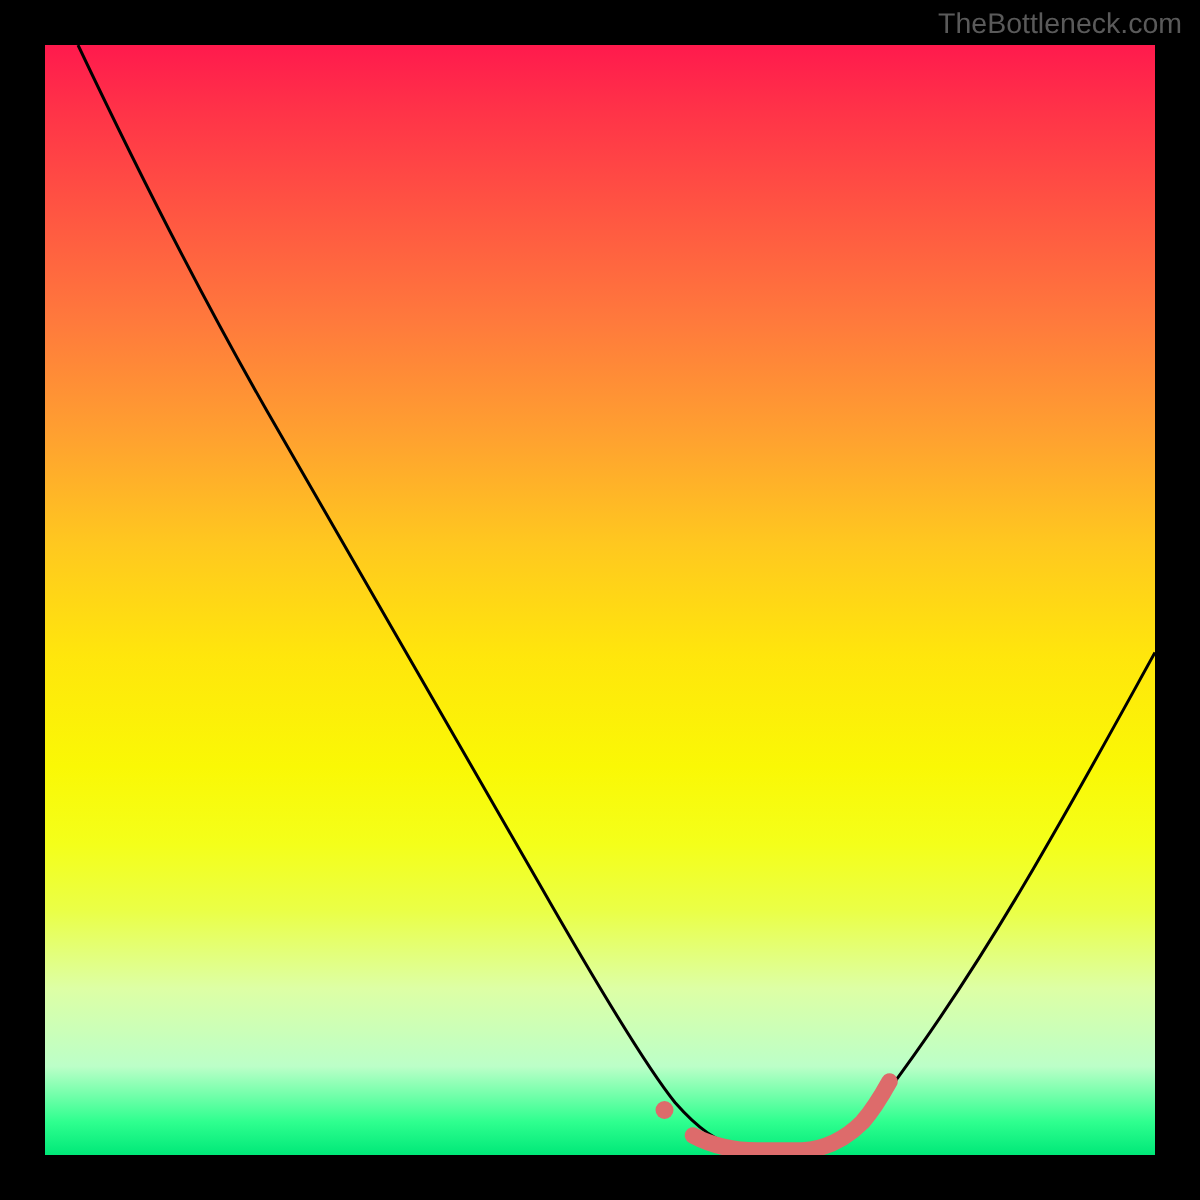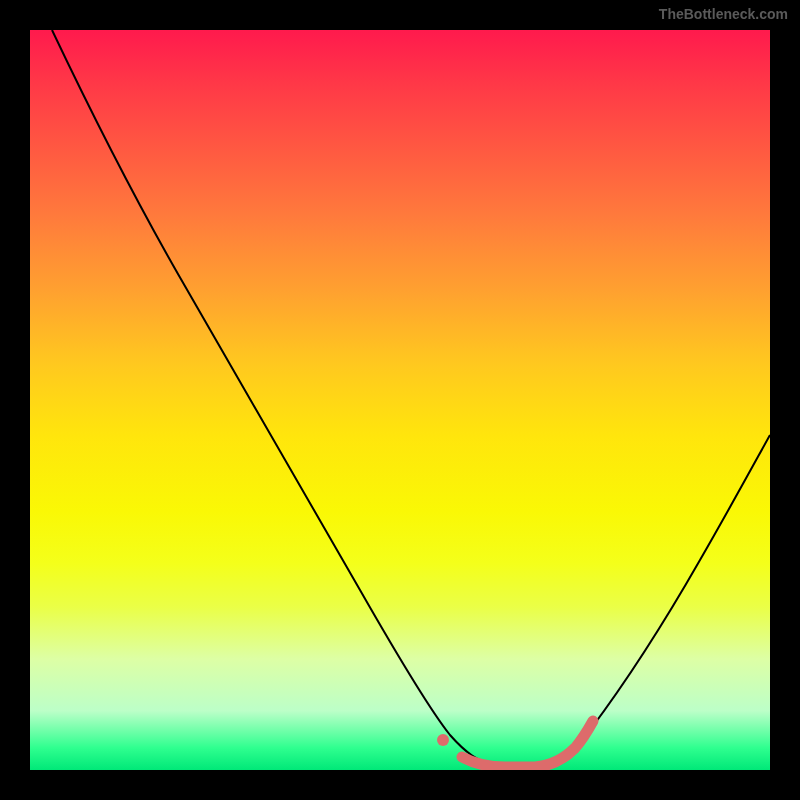--- a/index.html
+++ b/index.html
@@ -15,22 +15,22 @@
     width: 800px;
     height: 800px;
     position: relative;
     background: #000;
   }
   .watermark {
     position: absolute;
     top: 6px;
     right: 12px;
     color: #5a5a5a;
-    font-size: 14px;
-    font-weight: 700;
+    font-size: 19px;
+    font-weight: 400;
     z-index: 10;
   }
   .plot-area {
     position: absolute;
     left: 30px;
     top: 30px;
     width: 740px;
     height: 740px;
     overflow: hidden;
   }

